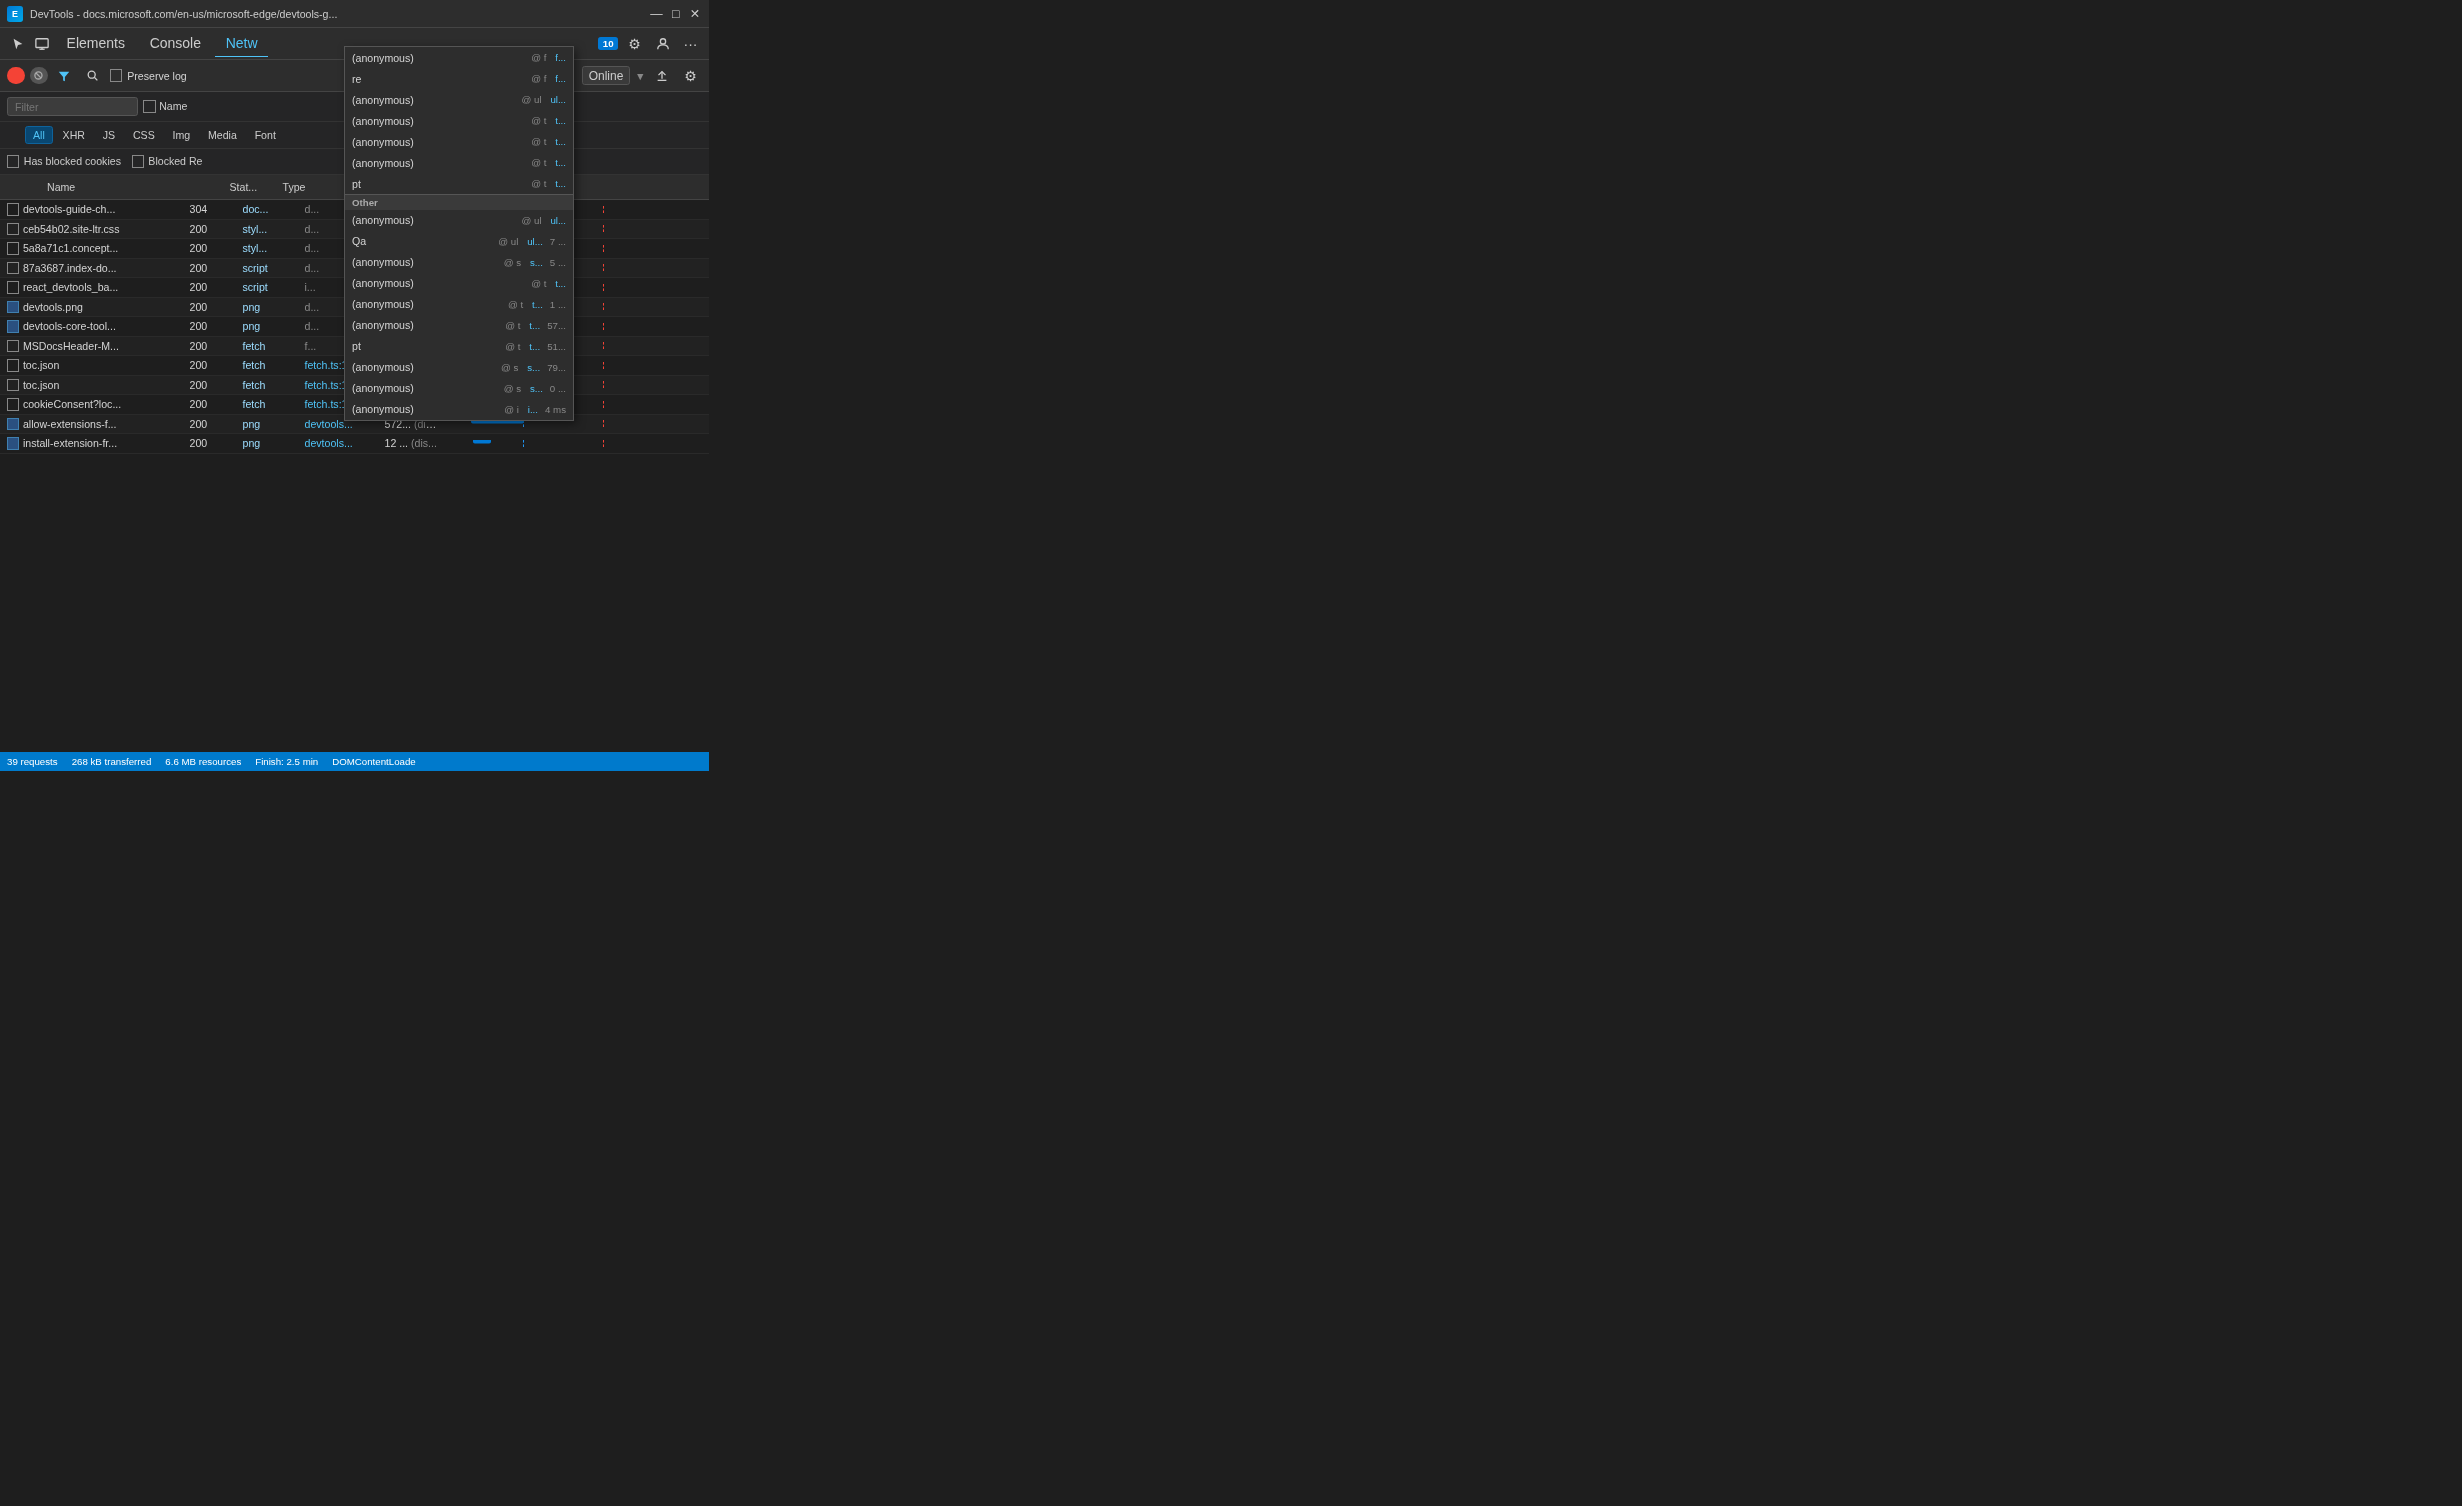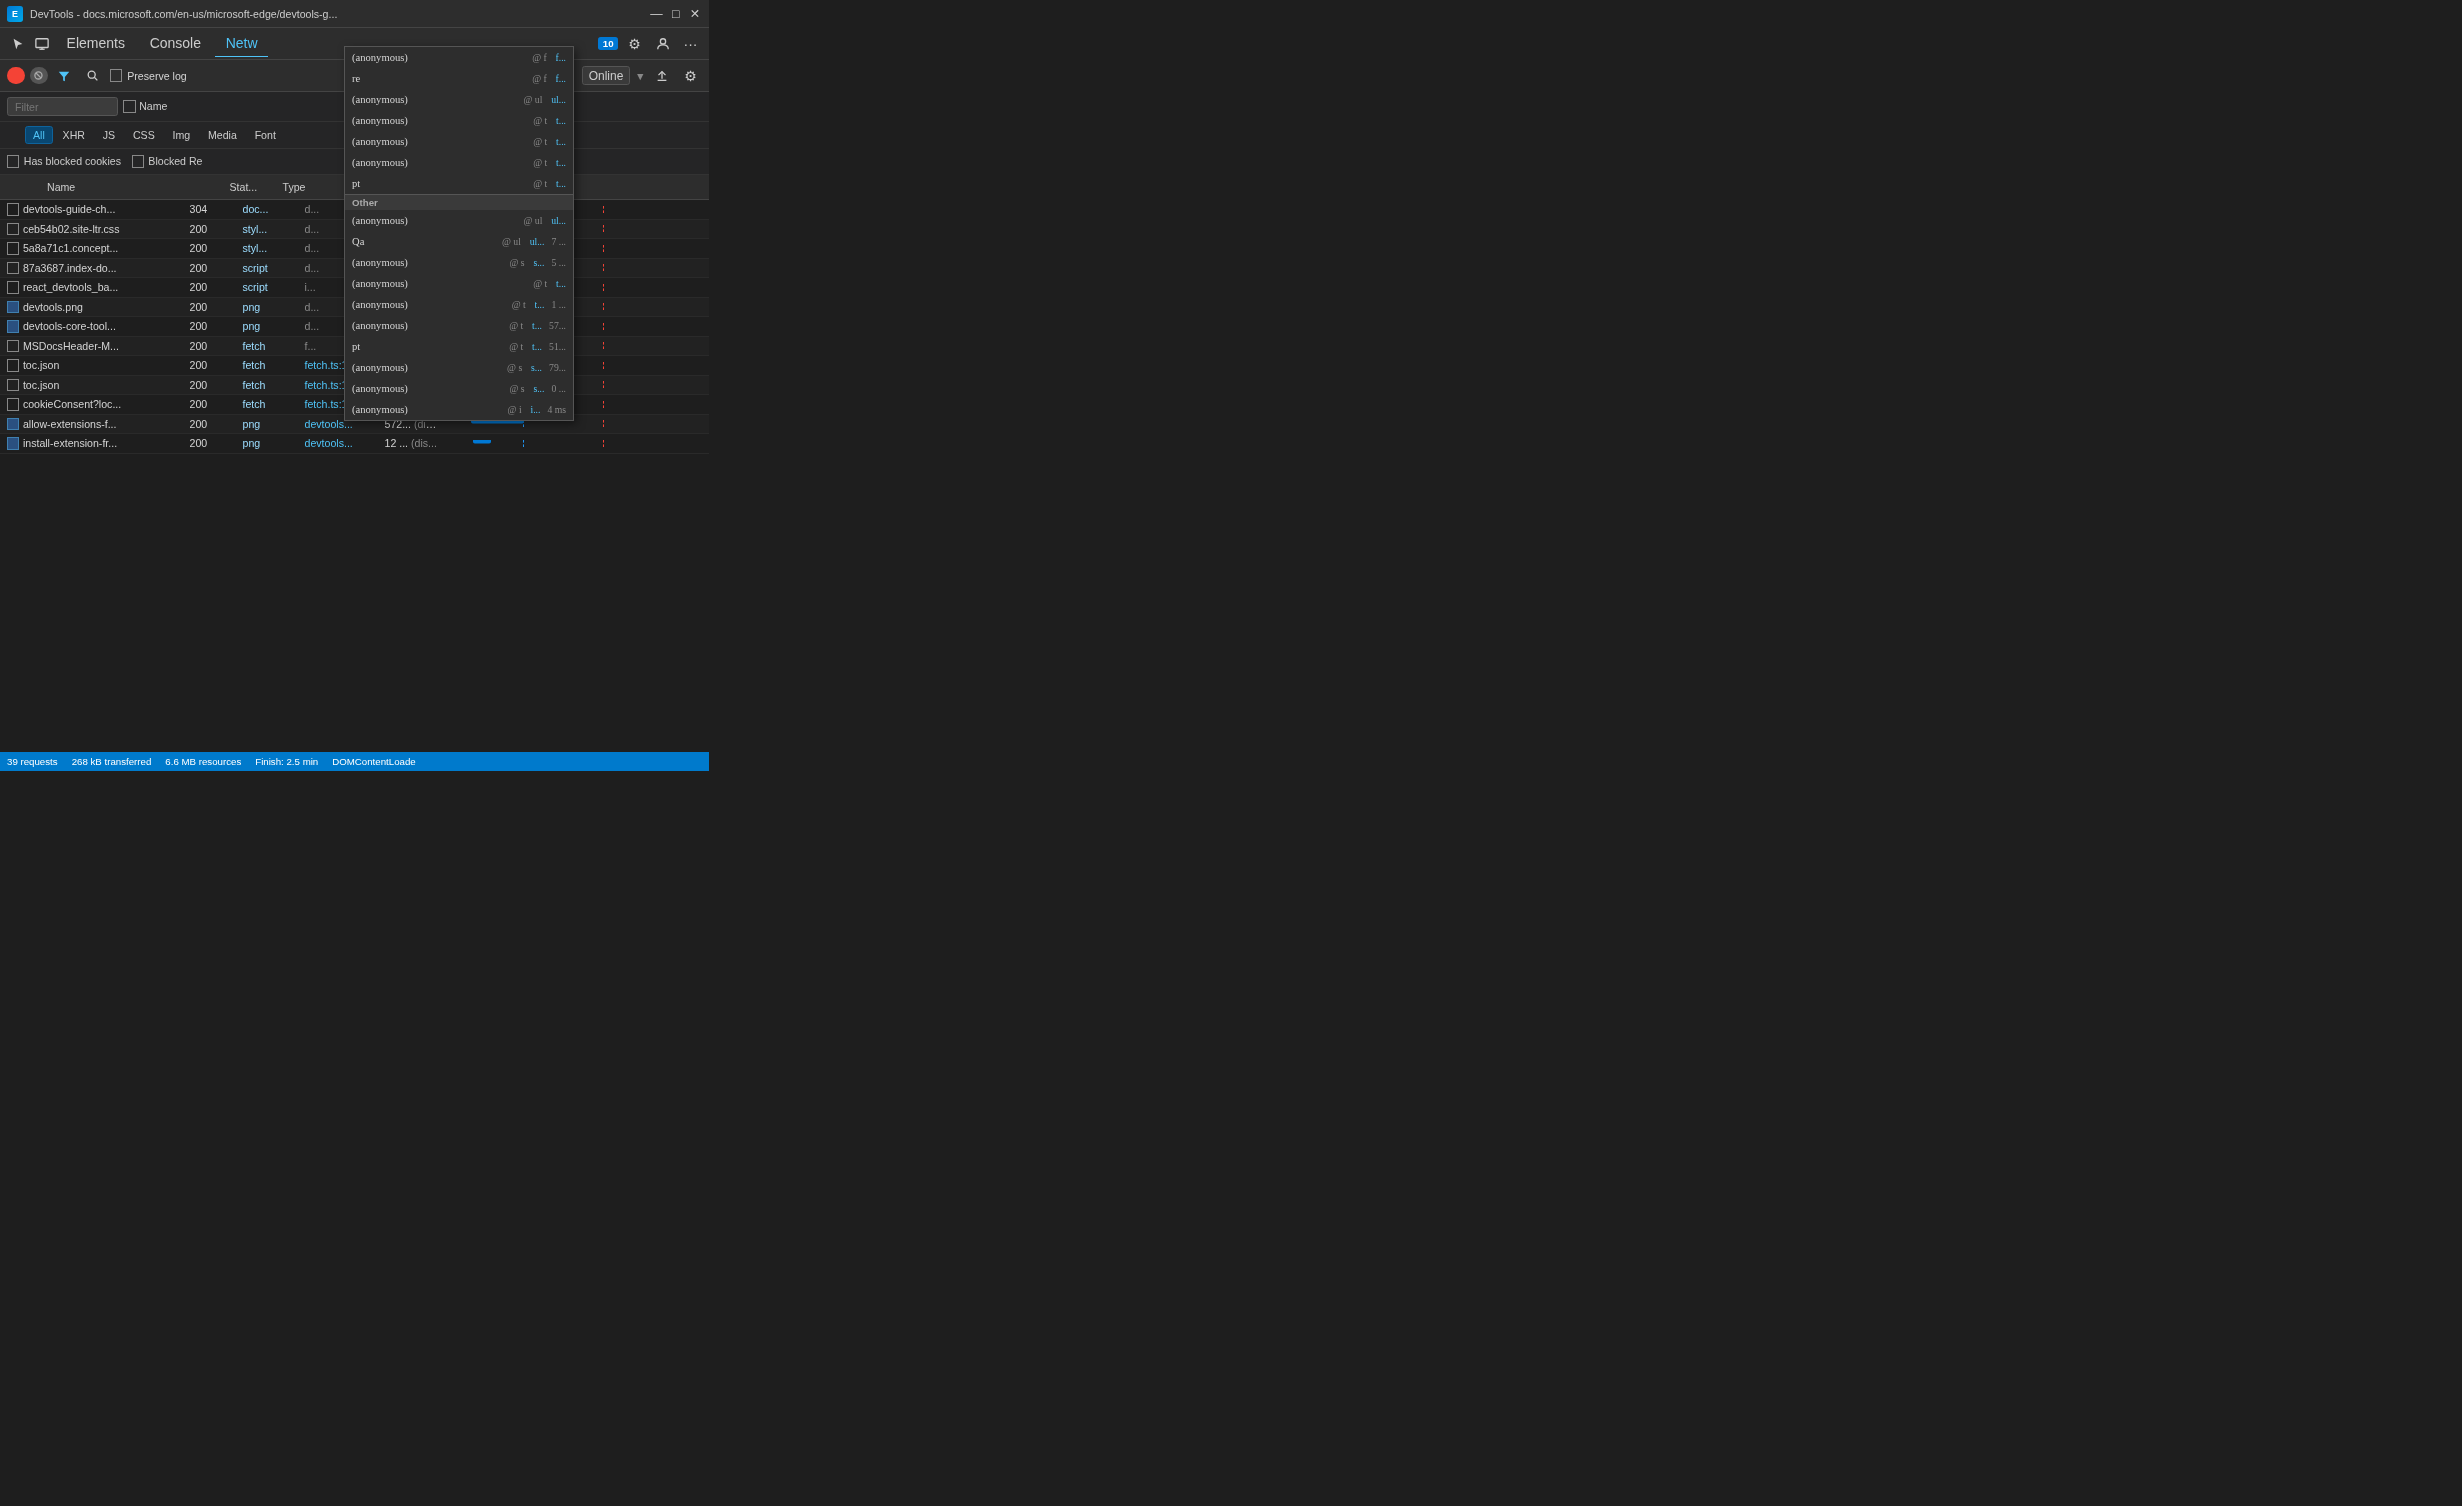--- a/index.html
+++ b/index.html
@@ -167,21 +167,21 @@
       gap: 5.3px;
       border-bottom: 0.9px solid #333;
     }
     .filter-input {
       background: #3c3c3c;
       border: 0.9px solid #555;
       color: #cccccc;
       padding: 2.7px 7px;
       border-radius: 2.7px;
       font-size: 10.6px;
-      width: 111px;
+      width: 131px;
     }
     .hide-check {
       display: flex;
       align-items: center;
       gap: 3.5px;
       color: #cccccc;
       font-size: 10.6px;
     }
 
     
@@ -310,21 +310,20 @@
     }
     .dropdown-item {
       display: flex;
       align-items: center;
       height: 21px;
       padding: 0 7px;
       gap: 7px;
       cursor: pointer;
       font-size: 10.6px;
       color: #d4d4d4;
-      font-family: Liberation Serif, serif;
     }
     .dropdown-item .di-name { flex: 1; overflow: hidden; text-overflow: ellipsis; white-space: nowrap; }
     .dropdown-item .di-at { color: #888; font-size: 9.7px; margin: 0 1.8px; }
     .dropdown-item .di-link { color: #4fc3f7; font-size: 9.7px; max-width: 53px; overflow: hidden; text-overflow: ellipsis; white-space: nowrap; }
     .dropdown-item .di-count { color: #888; font-size: 9.7px; }
 
     .dropdown-section-header {
       background: #3a3a3a;
       padding: 1.8px 7px;
       font-size: 9.7px;

